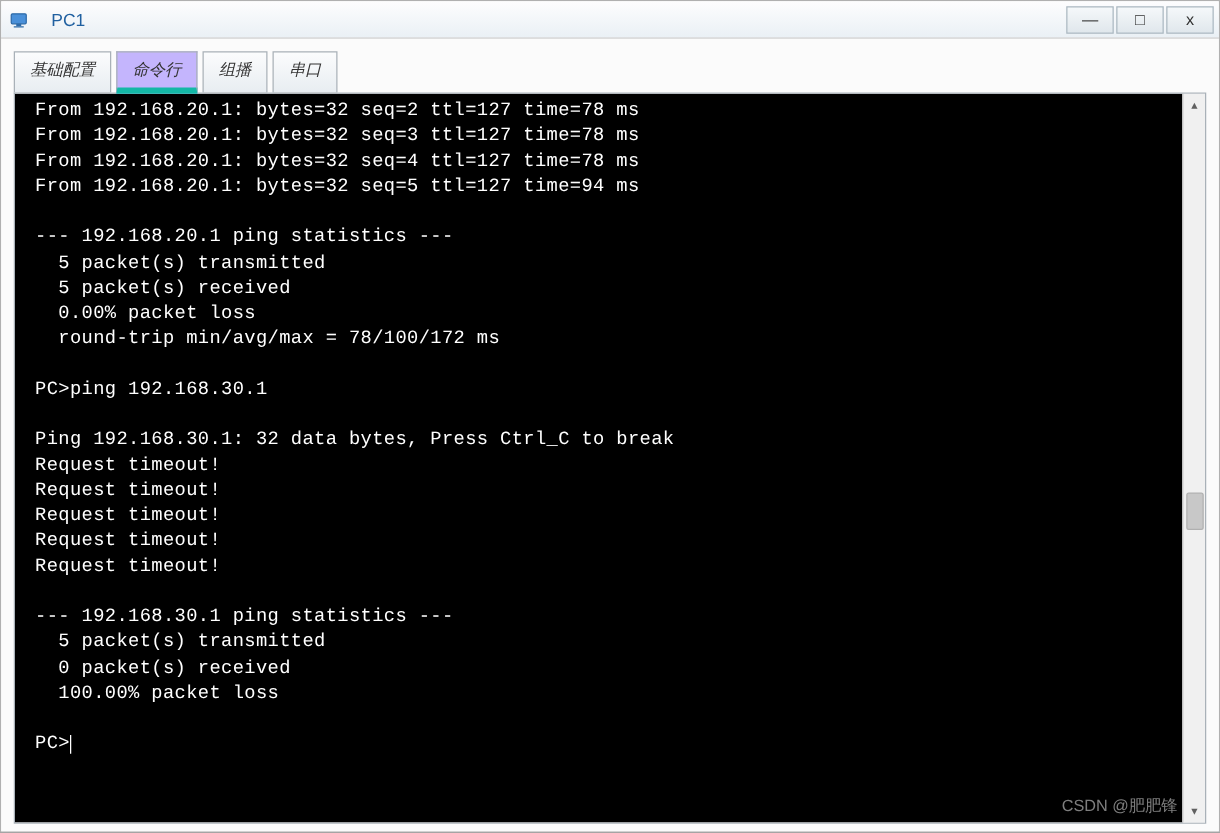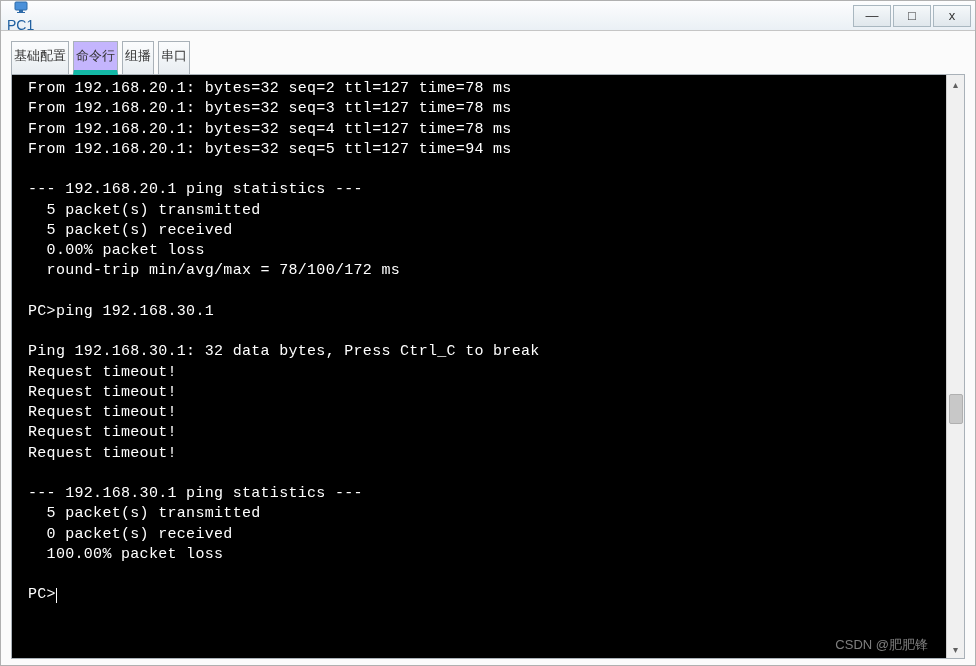--- a/index.html
+++ b/index.html
@@ -27,22 +27,21 @@
       background: linear-gradient(to bottom, #fdfdfe, #eaf0f5);
       border-bottom: 1px solid #c5c5c5;
       display: flex;
       align-items: center;
       padding: 0 4px 0 6px;
       justify-content: space-between;
     }
     .titlebar-left {
       display: flex;
       align-items: center;
-      gap: 2px;
-      flex-direction: column;
+      gap: 18px;
     }
     .titlebar-icon {
       width: 16px;
       height: 16px;
       display: inline-flex;
       align-items: center;
       justify-content: center;
     }
     .titlebar-title {
       color: #2060a0;
@@ -73,28 +72,29 @@
       display: flex;
       flex-direction: column;
       background: #fbfbfb;
     }
     .tabs {
       display: flex;
       gap: 4px;
       margin-bottom: 0;
     }
     .tab {
-      padding: 5px 2px;
+      padding: 5px 12px;
       border: 1px solid #a9b1b8;
       background: linear-gradient(to bottom, #fbfcfd, #e8edf1);
       font-size: 13px;
       color: #333;
       cursor: pointer;
       border-bottom: 1px solid #a9b1b8;
       position: relative;
+      font-style: italic;
     }
     .tab.active {
       background: #c4b5fd;
       border-bottom: 5px solid #14b8a6;
       z-index: 2;
     }
     .terminal-wrapper {
       flex: 1;
       border: 1px solid #a9b1b8;
       margin-top: -1px;
@@ -146,21 +146,21 @@
       right: 2px;
       top: 55%;
       height: 30px;
       background: #c8c8c8;
       border: 1px solid #b0b0b0;
       border-radius: 2px;
     }
     .watermark {
       position: absolute;
       bottom: 4px;
-      right: 36px;
+      right: 22px;
       color: rgba(180,180,180,0.7);
       font-size: 13px;
       pointer-events: none;
     }
     .cursor {
       display: inline-block;
       width: 1px;
       height: 15px;
       background: #fff;
       vertical-align: text-bottom;

